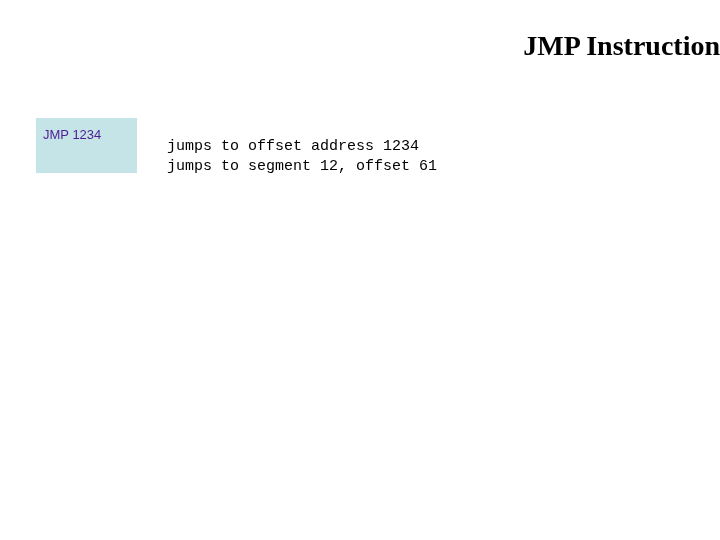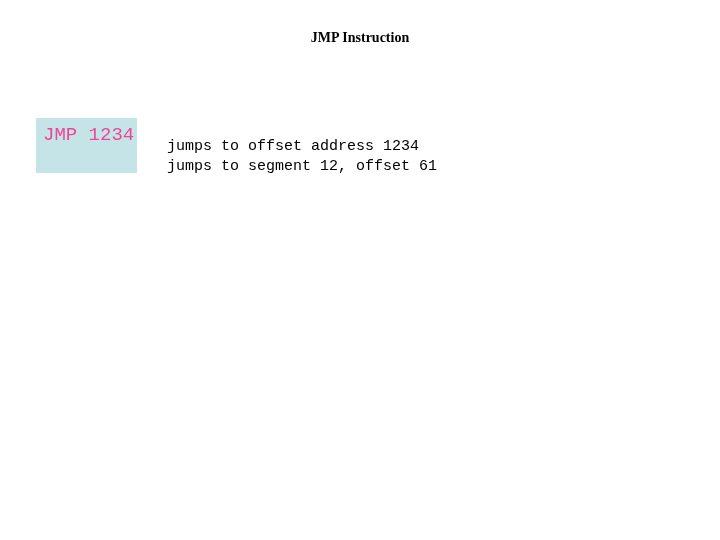--- a/index.html
+++ b/index.html
@@ -18,23 +18,23 @@
     position: relative;
     width: 720px;
     height: 540px;
     background: #ffffff;
   }
   .slide-title {
     position: absolute;
     top: 30px;
     left: 0;
     width: 720px;
-    text-align: center;
+    text-align: right;
     font-family: "Liberation Serif", "DejaVu Serif", serif;
-    font-size: 14px;
+    font-size: 28px;
     font-weight: bold;
     color: #000000;
     letter-spacing: 0px;
     white-space: pre;
   }
   .subtitle {
     position: absolute;
     top: 89px;
     left: 38px;
     font-family: "Liberation Serif", "DejaVu Serif", serif;
@@ -69,23 +69,23 @@
     height: 20px;
     line-height: 20px;
   }
   .code-row:first-child {
     margin-top: 7px;
   }
   .col-instr {
     position: absolute;
     left: 7px;
     top: 0;
-    font-family: Liberation Mono, monospace;
-    font-size: 19px;
-    color: #ec4899;
+    font-family: Liberation Sans, sans-serif;
+    font-size: 13px;
+    color: #4c1d95;
     white-space: pre;
   }
   .col-desc {
     position: absolute;
     left: 131px;
     top: 12px;
     font-family: "Liberation Mono", "DejaVu Sans Mono", monospace;
     font-size: 15px;
     color: #000000;
     white-space: pre;

